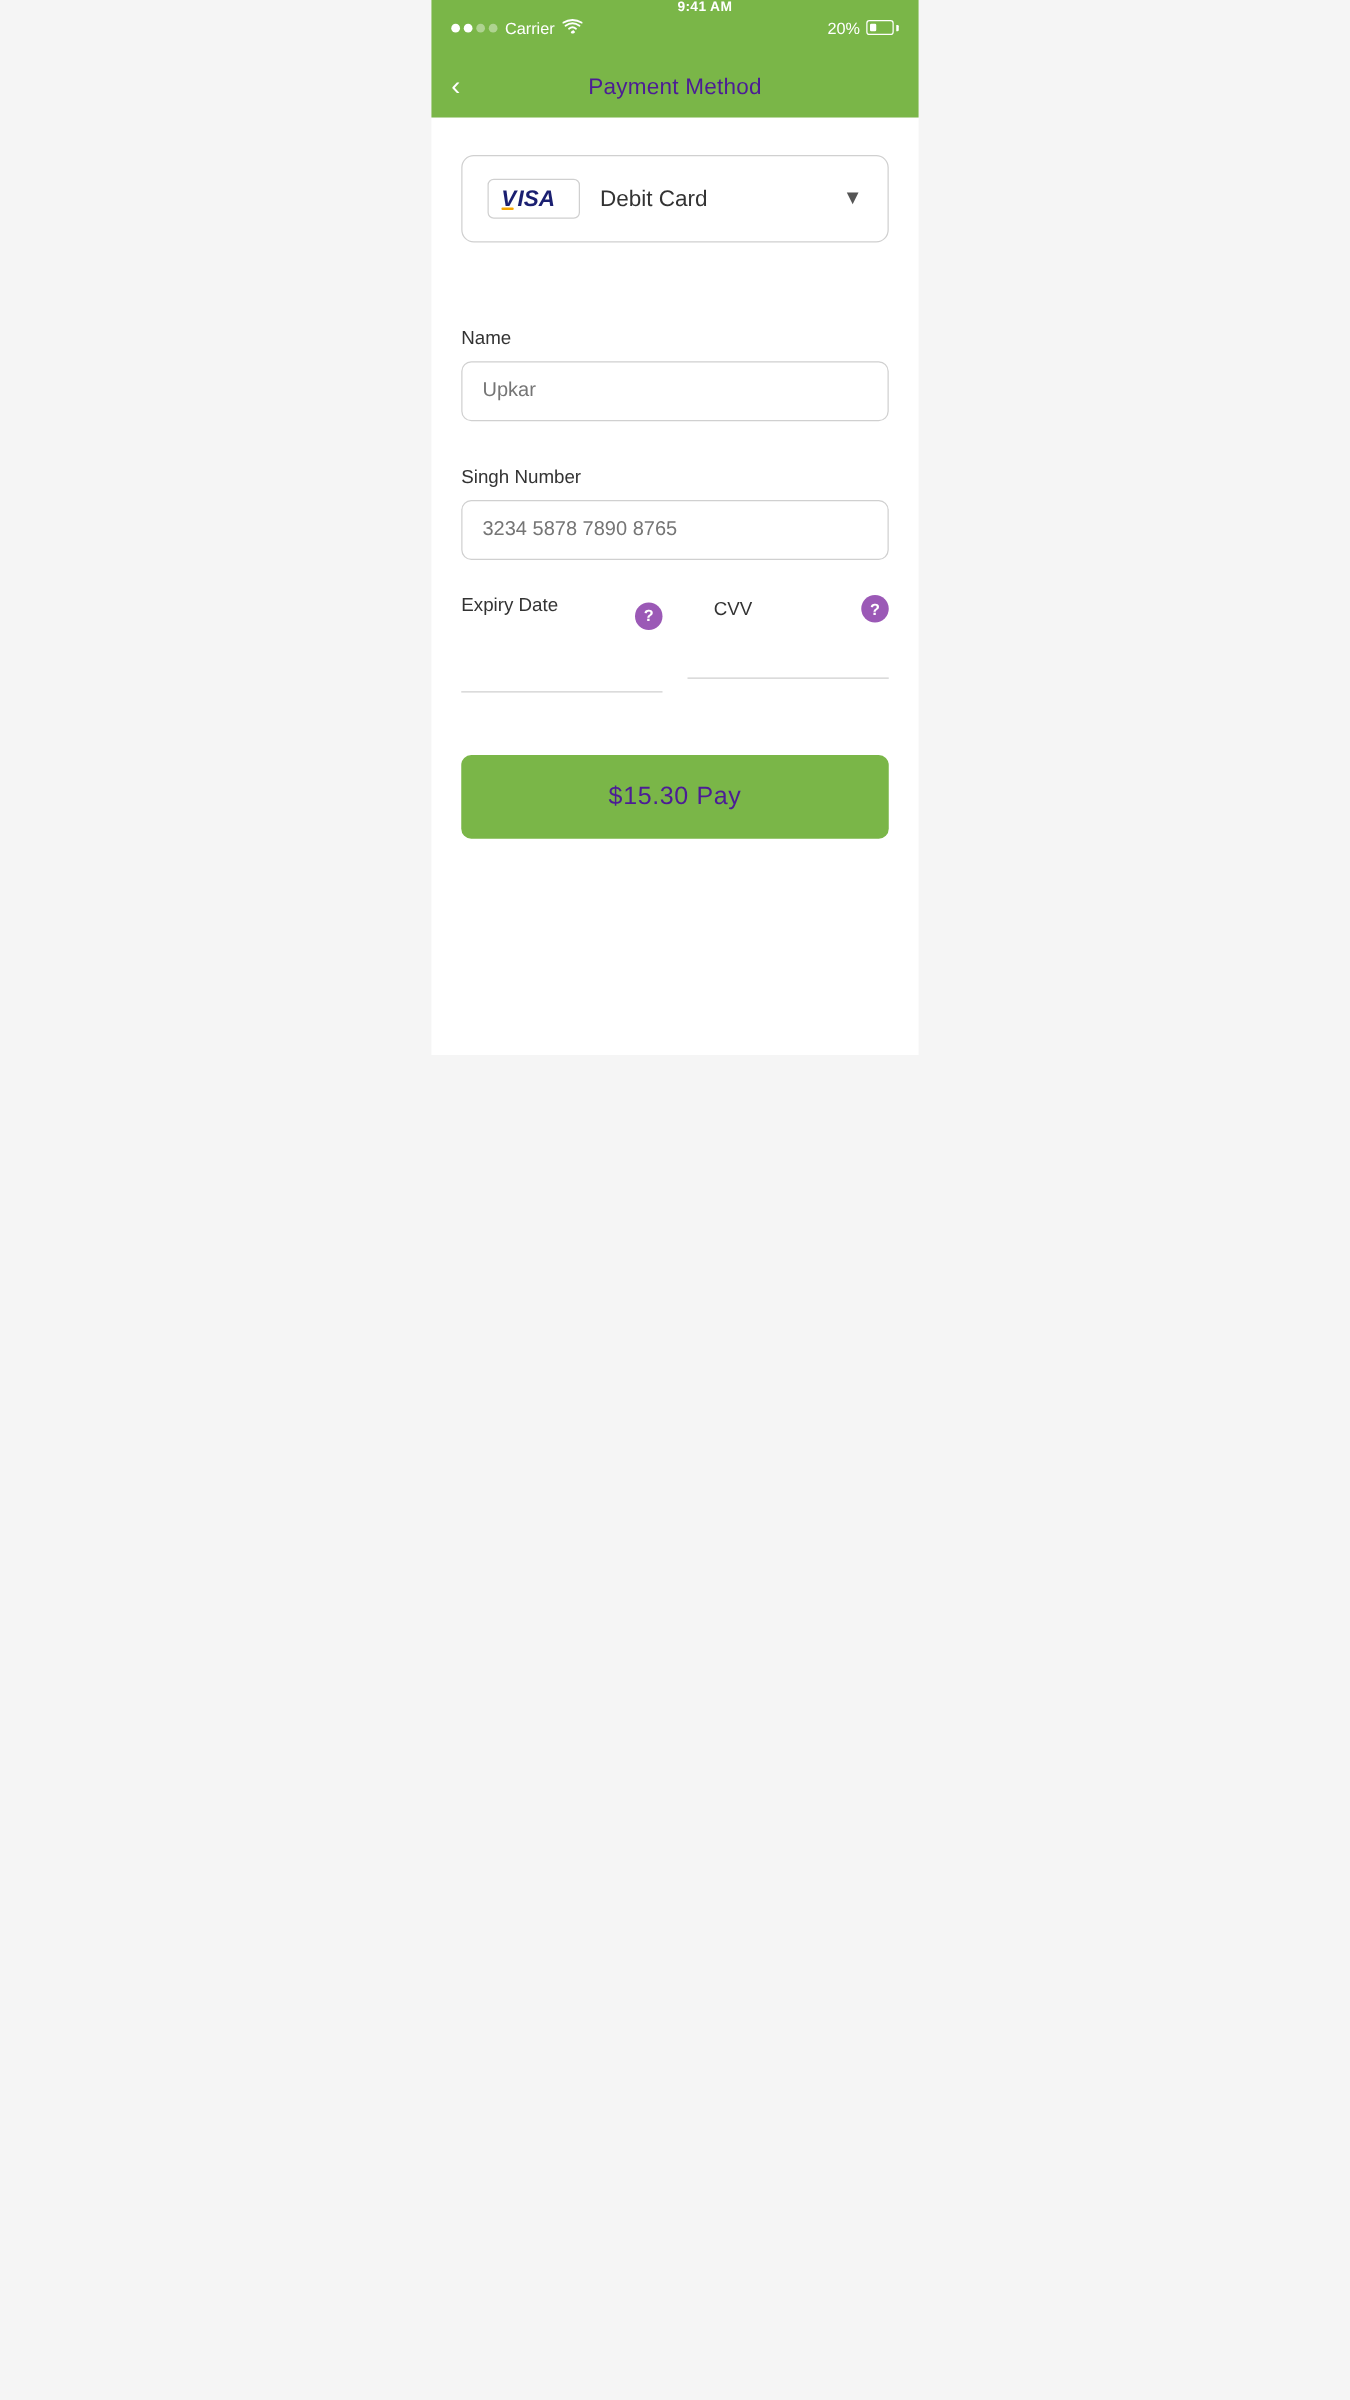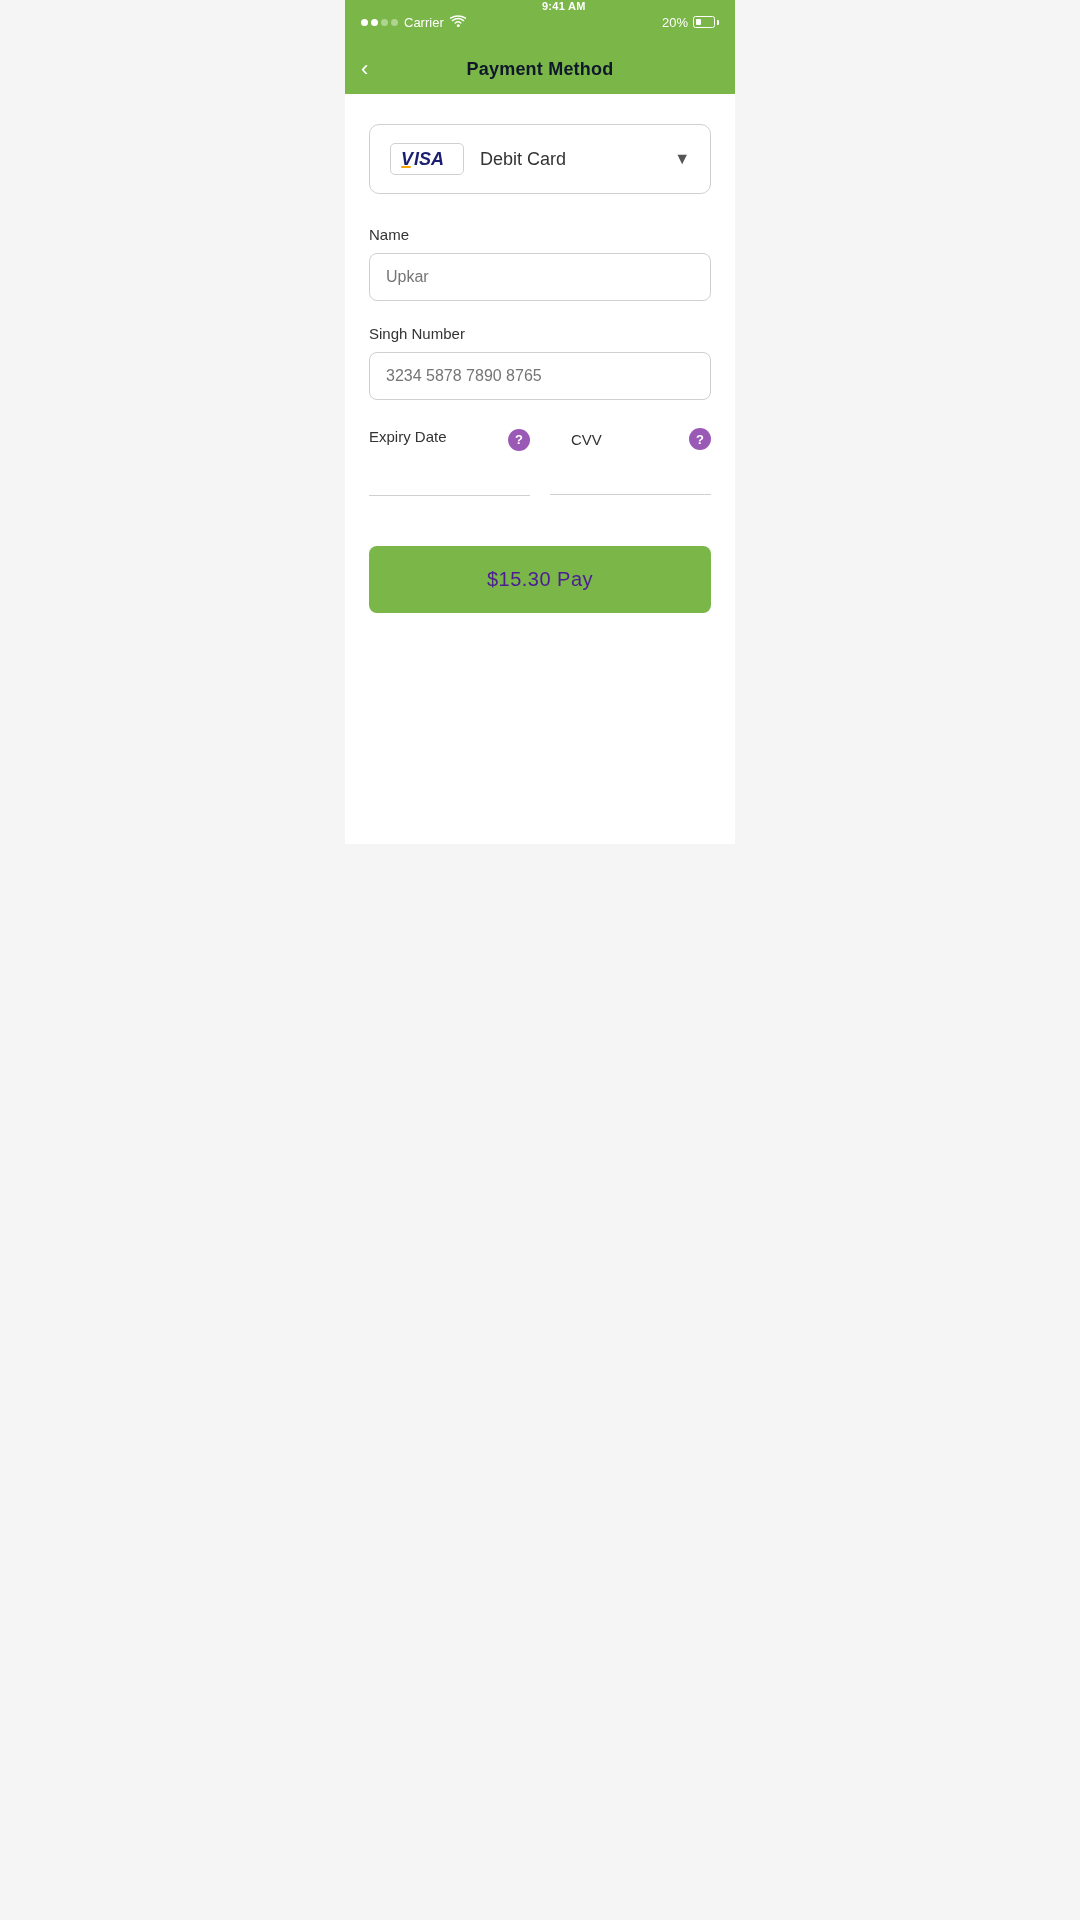--- a/index.html
+++ b/index.html
@@ -121,23 +121,23 @@
       left: 16px;
       color: white;
       font-size: 22px;
       font-weight: 300;
       cursor: pointer;
       display: flex;
       align-items: center;
     }
 
     .nav-title {
-      color: #0f172a;
+      color: #4c1d95;
       font-size: 18px;
-      font-weight: 700;
+      font-weight: 400;
       letter-spacing: 0.2px;
     }
 
     
     .content {
       background: white;
       padding: 30px 24px;
       height: calc(844px - 44px - 50px);
       overflow-y: auto;
     }
@@ -184,20 +184,21 @@
     .form-row {
       display: flex;
       gap: 20px;
       margin-bottom: 24px;
     }
 
     .form-group {
       flex: 1;
       display: flex;
       flex-direction: column;
+      margin-top: 36px;
     }
 
     .form-group.full-width {
       flex: none;
       width: 100%;
     }
 
     .field-label {
       font-size: 15px;
       color: #333;
@@ -351,21 +352,21 @@
   
   <div class="form-group full-width" style="margin-bottom: 28px;">
     <label class="field-label">Singh Number</label>
     <input type="text" class="text-input" value="" placeholder="3234 5878 7890 8765" style="">
   </div>
 
   
   <div class="expiry-cvv-row">
     <div class="expiry-group">
       <div class="field-header">
-        <label class="field-label" style="margin-bottom:6px;">Expiry Date</label>
+        <label class="field-label" style="margin-bottom:16px;">Expiry Date</label>
         <div class="help-icon">?</div>
       </div>
       <input type="text" class="underline-input" placeholder="" style="">
     </div>
     <div class="cvv-group">
       <div class="field-header">
         <label class="field-label" style="margin-bottom:0;margin-left:21px;">CVV</label>
         <div class="help-icon">?</div>
       </div>
       <input type="text" class="underline-input" placeholder="" style="">

